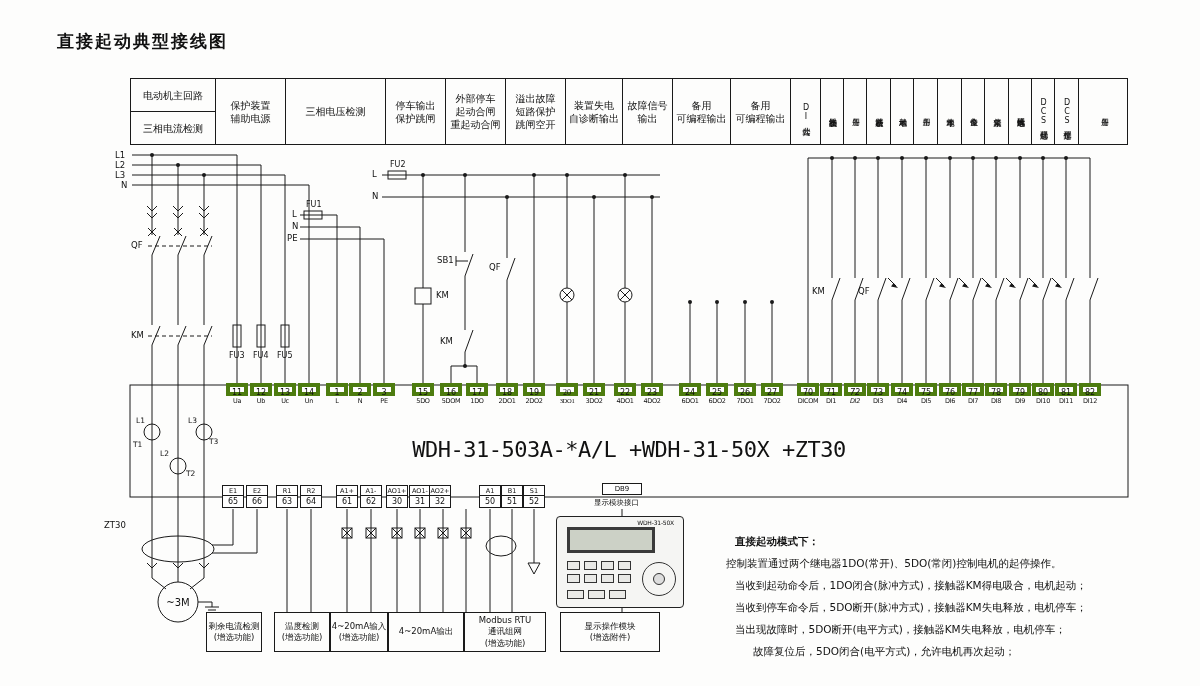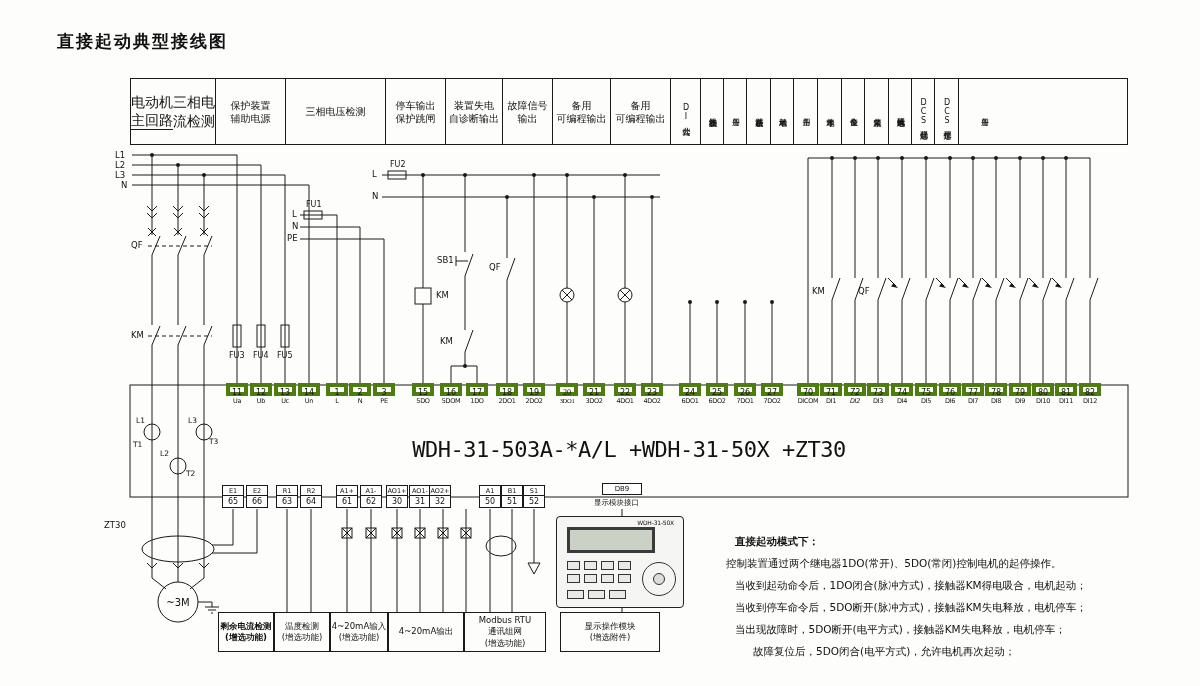--- a/index.html
+++ b/index.html
@@ -10,21 +10,21 @@
 #wires{position:absolute;left:0;top:0}
 #wires line,#wires rect,#wires circle,#wires ellipse,#wires polyline{stroke:#1a1a1a;stroke-width:1;fill:none}
 #wires .dot{fill:#1a1a1a;stroke:none}
 #wires .dash{stroke-dasharray:4 3}
 #wires polygon{fill:#1a1a1a;stroke:none}
 
 .header-table{position:absolute;left:130px;top:78px;width:998px;height:67px;border:1px solid #1a1a1a;display:flex;background:#fdfdfc}
 .hcol{flex:none;border-right:1px solid #1a1a1a;display:flex;align-items:center;justify-content:center;font-size:10px;text-align:center;white-space:pre-line;line-height:1.3;overflow:hidden}
 .hcol:last-child{border-right:none}
 .hcol.v{writing-mode:vertical-rl;text-orientation:upright;font-size:8px;line-height:1;letter-spacing:0}
-.hcol0{flex-direction:row;padding:0;font-size:14px}
+.hcol0{flex-direction:column;padding:0;font-size:10px}
 .hcol0>div{flex:1;display:flex;align-items:center;justify-content:center;width:100%}
 .hcol0>div:first-child{border-bottom:1px solid #1a1a1a}
 
 .lbl{position:absolute;font-size:8.5px;line-height:1;white-space:nowrap}
 .device-title{position:absolute;left:130px;top:437px;width:998px;text-align:center;font-family:"DejaVu Sans Mono",monospace;font-size:22px;letter-spacing:-0.5px}
 
 .tt{position:absolute;top:383px;width:26px;text-align:center}
 .tt-no{height:13px;border:4px solid #4d7c0f;background:#fff;font-size:8px;line-height:12px;margin:0 2px}
 .tt-label{font-size:6.5px;margin-top:1px;letter-spacing:-0.3px}
 .bt{position:absolute;top:485px;width:26px;text-align:center}
@@ -59,20 +59,26 @@
 
   <div class="title">直接起动典型接线图</div>
 
   <div class="header-table" id="headerTable">
       <div class="hcol hcol0" style="width: 85px;"><div>电动机主回路</div><div>三相电流检测</div></div>
       <div class="hcol" style="width: 70px;">保护装置
 辅助电源</div>
       <div class="hcol" style="width: 100px;">三相电压检测</div>
       <div class="hcol" style="width: 60px;">停车输出
 保护跳闸</div>
+      <div class="hcol" style="width: 60px;">外部停车
+起动合闸
+重起动合闸</div>
+      <div class="hcol" style="width: 60px;">溢出故障
+短路保护
+跳闸空开</div>
       <div class="hcol" style="width: 57px;">装置失电
 自诊断输出</div>
       <div class="hcol" style="width: 50px;">故障信号
 输出</div>
       <div class="hcol" style="width: 58px;">备用
 可编程输出</div>
       <div class="hcol" style="width: 60px;">备用
 可编程输出</div>
       <div class="hcol v" style="width: 30px;">DI公共端</div>
       <div class="hcol v" style="width: 23px;">接触器状态</div>
@@ -569,21 +575,21 @@
       <div class="bt" style="left: 499px;">
         <div class="bt-label">B1</div>
         <div class="bt-no">51</div>
       </div>
       <div class="bt" style="left: 521px;">
         <div class="bt-label">S1</div>
         <div class="bt-no">52</div>
       </div>
     </div>
   <div id="optionBoxes">
-      <div class="obox" style="left: 218px; width: 56px; font-weight: bold;">剩余电流检测
+      <div class="obox" style="left: 206px; width: 56px;">剩余电流检测
 (增选功能)</div>
       <div class="obox" style="left: 274px; width: 56px;">温度检测
 (增选功能)</div>
       <div class="obox" style="left: 330px; width: 58px;">4~20mA输入
 (增选功能)</div>
       <div class="obox" style="left: 388px; width: 76px;">4~20mA输出</div>
       <div class="obox" style="left: 464px; width: 82px;">Modbus RTU
 通讯组网
 (增选功能)</div>
       <div class="obox" style="left: 560px; width: 100px;">显示操作模块

